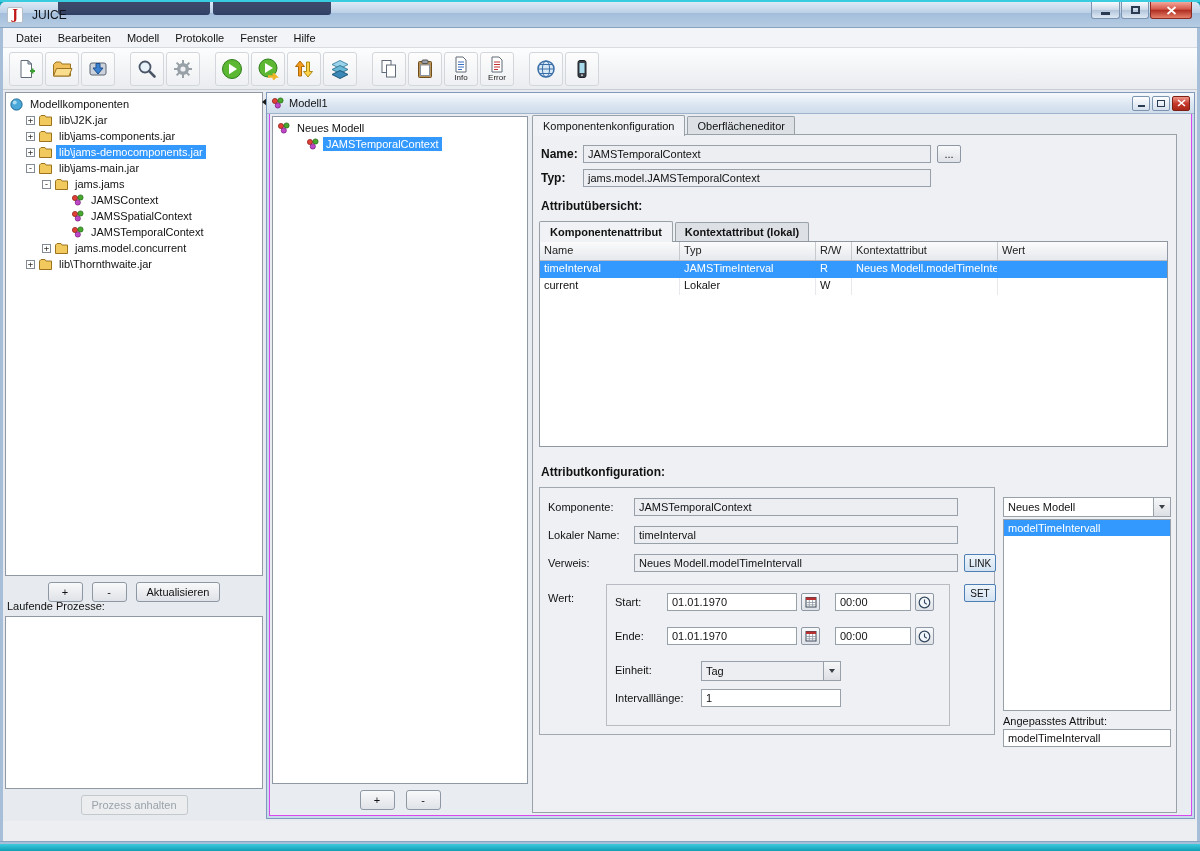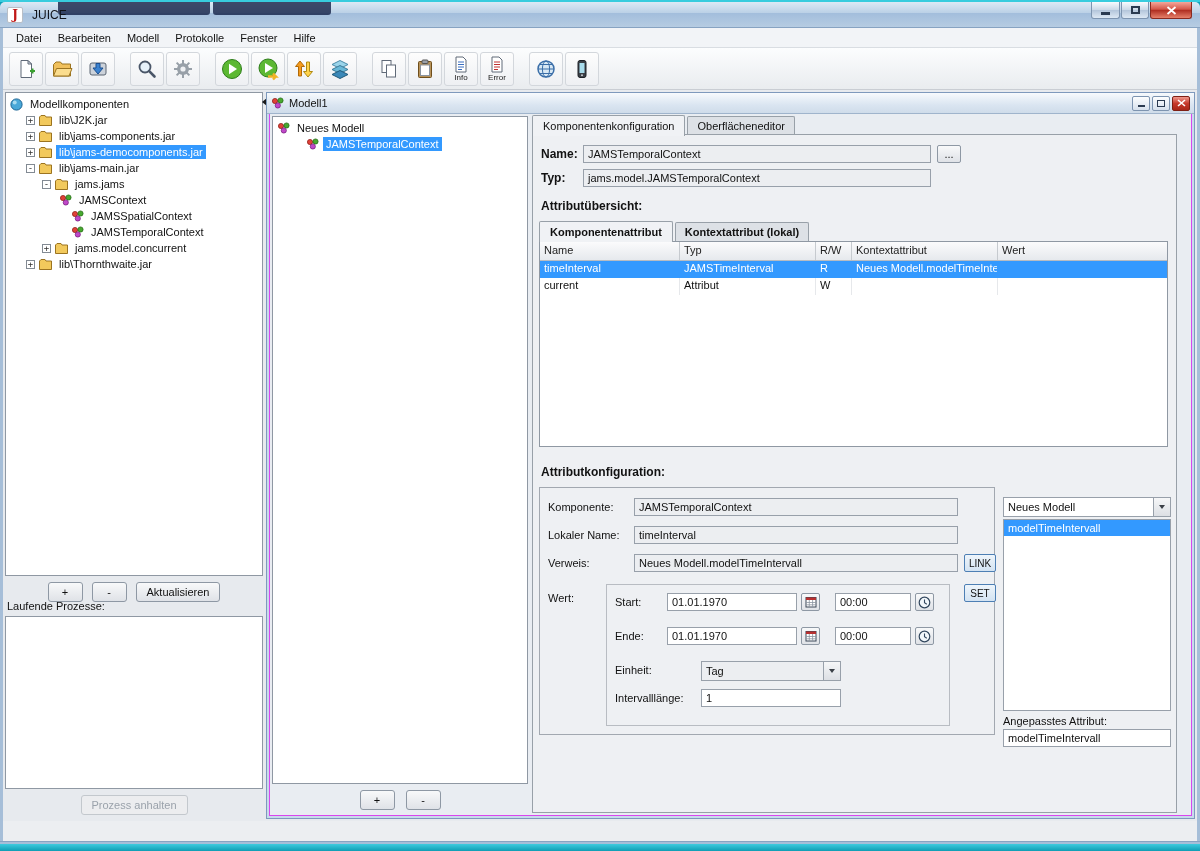--- a/index.html
+++ b/index.html
@@ -374,21 +374,21 @@
           <div class="trow" style="padding-left:36px">
             <span class="exp">-</span>
             <span class="ticon">
               <svg width="13" height="12" viewBox="0 0 13 12">
                   <path d="M.5 3 L2 1.5 h4 l1 1.5 h5.5 v8.5 H.5 z" fill="#f2c95c" stroke="#9c7420"></path>
                 </svg>
             </span>
             <span class="tlabel">jams.jams</span>
           </div>
 
-          <div class="trow" style="padding-left:40px">
+          <div class="trow" style="padding-left:52px">
             <span class="exp hid"></span>
             <span class="ticon">
               <svg width="13" height="12" viewBox="0 0 13 12">
                   <circle cx="4" cy="4" r="2.6" fill="#e04038" stroke="#8a1810" stroke-width=".7"></circle>
                   <circle cx="9.5" cy="3.5" r="2.6" fill="#48a830" stroke="#1f6410" stroke-width=".7"></circle>
                   <circle cx="6.8" cy="8.5" r="2.6" fill="#c048c8" stroke="#701878" stroke-width=".7"></circle>
                 </svg>
             </span>
             <span class="tlabel">JAMSContext</span>
           </div>
@@ -543,21 +543,21 @@
                 </div>
                 <div class="tgrid tbl-row sel">
                   <span class="td">timeInterval</span>
                   <span class="td">JAMSTimeInterval</span>
                   <span class="td">R</span>
                   <span class="td">Neues Modell.modelTimeIntervall</span>
                   <span class="td" style="border-right:none"></span>
                 </div>
                 <div class="tgrid tbl-row">
                   <span class="td">current</span>
-                  <span class="td">Attribut</span>
+                  <span class="td">Lokaler</span>
                   <span class="td">W</span>
                   <span class="td"></span>
                   <span class="td" style="border-right:none"></span>
                 </div>
               </div>
 
               <span class="blbl" style="left:8px;top:330px">Attributkonfiguration:</span>
 
               <div class="form-panel">
                 <span class="nlbl" style="left:8px;top:13px">Komponente:</span>

